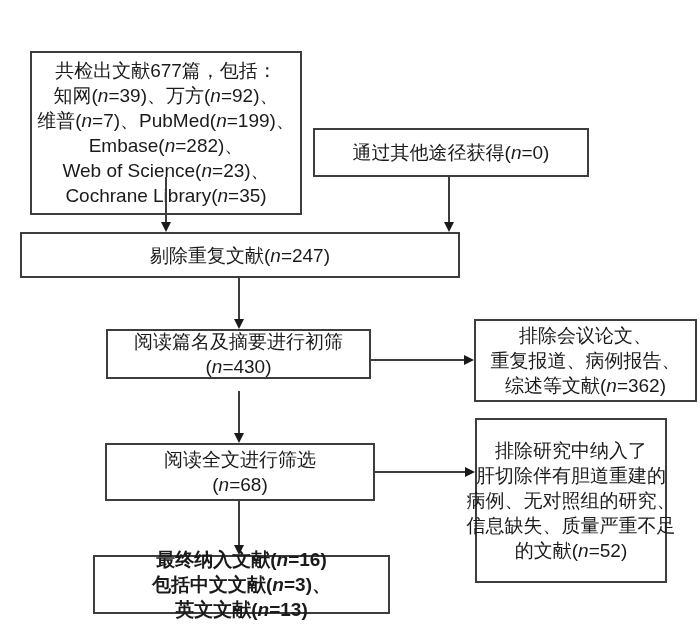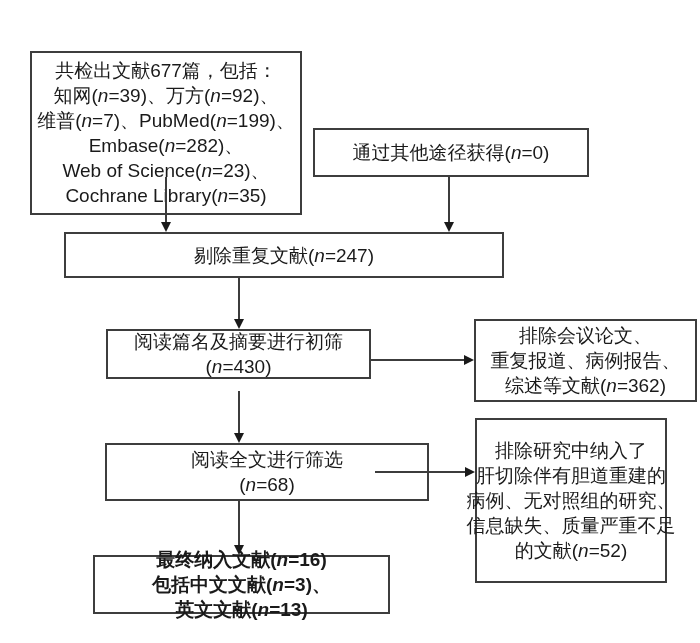--- a/index.html
+++ b/index.html
@@ -45,24 +45,24 @@
     position: absolute;
     width: 0; height: 0;
     border-top: 5px solid transparent;
     border-bottom: 5px solid transparent;
     border-left: 10px solid #1a1a1a;
   }
 
   
   #box-identified        { left: 30px;  top: 13px;  width: 272px; height: 164px; margin-top: 38px; }
   #box-other-sources     { left: 313px; top: 128px; width: 276px; height: 49px;  }
-  #box-duplicates        { left: 20px;  top: 232px; width: 440px; height: 46px; margin-left: 44px;  }
+  #box-duplicates        { left: 20px;  top: 232px; width: 440px; height: 46px;  }
   #box-title-abstract    { left: 106px; top: 329px; width: 265px; height: 50px;  }
   #box-excluded-initial  { left: 474px; top: 319px; width: 223px; height: 83px;  }
-  #box-fulltext          { left: 105px; top: 443px; width: 324px; height: 58px;  }
+  #box-fulltext          { left: 105px; top: 443px; width: 270px; height: 58px;  }
   #box-excluded-fulltext { left: 475px; top: 418px; width: 192px; height: 165px; }
   #box-included          { left: 93px;  top: 555px; width: 297px; height: 59px; font-weight: bold;  }
 </style>
 </head>
 <body>
 
 <div id="canvas">
 
   <div class="fbox" id="box-identified">
       <div class="ln">共检出文献677篇，包括：</div>

